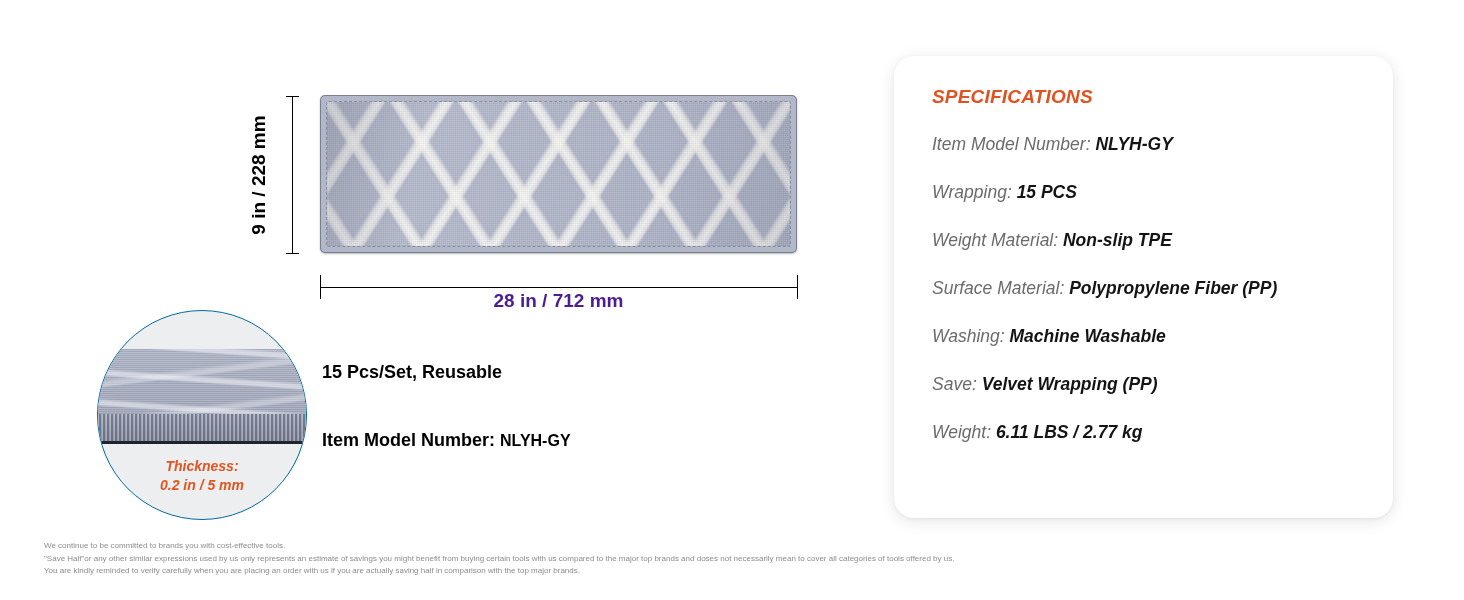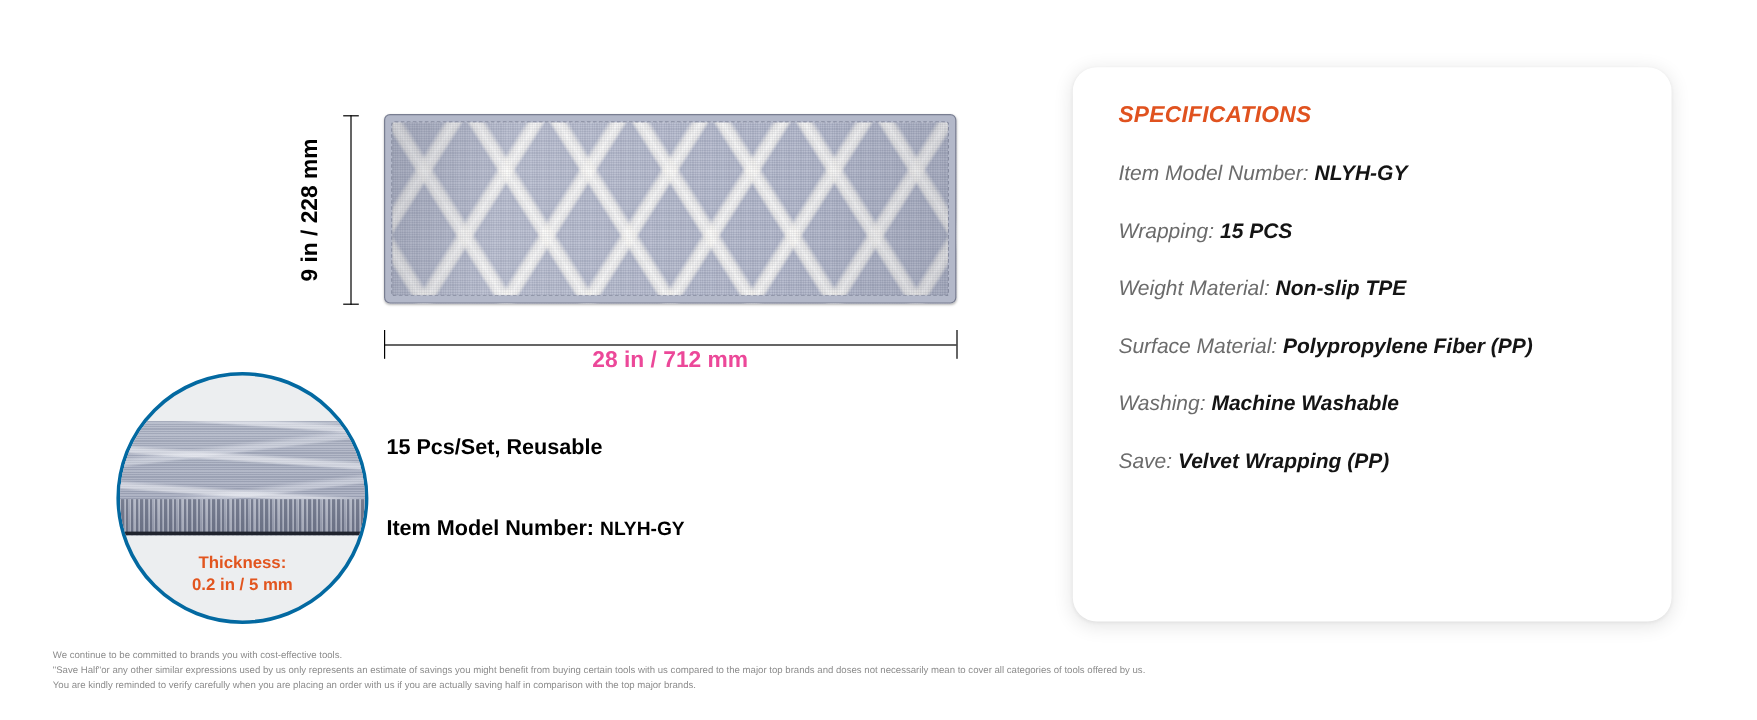--- a/index.html
+++ b/index.html
@@ -110,33 +110,34 @@
     transform-origin: 79px 79px;
     display: flex; align-items: center; justify-content: center;
     font-size: 19px; font-weight: bold; color: #000;
     white-space: nowrap;
   }
   .h-dim-label {
     position: absolute;
     left: 320px; top: 290px;
     width: 477px;
     text-align: center;
-    font-size: 19px; font-weight: bold; color: #ec4899;
+    font-size: 19px; font-weight: bold; color: #4c1d95;
   }
 
   
   .thickness-circle {
     position: absolute;
     left: 97px; top: 310px;
     width: 210px; height: 210px;
     border-radius: 50%;
-    border: 3px solid #0369a1;
+    border: 1px solid #0369a1;
     box-sizing: border-box;
     background: #eceef0;
     overflow: hidden;
+    font-style: italic;
   }
   .tc-photo {
     position: absolute;
     left: -4px; right: -4px;
     top: 38px; height: 95px;
     background-color: #a7adbe;
   }
   .tc-photo-top {
     position: absolute;
     left: 0; right: 0; top: 0; height: 66px;
@@ -266,20 +267,21 @@
 
 <div id="spec-card">
   <div class="spec-title">SPECIFICATIONS</div>
   <ul class="spec-list">
       <li class="spec-row"><span>Item Model Number: </span><span class="spec-value">NLYH-GY</span></li>
       <li class="spec-row"><span>Wrapping: </span><span class="spec-value">15 PCS</span></li>
       <li class="spec-row"><span>Weight Material: </span><span class="spec-value">Non-slip TPE</span></li>
       <li class="spec-row"><span>Surface Material: </span><span class="spec-value">Polypropylene Fiber (PP)</span></li>
       <li class="spec-row"><span>Washing: </span><span class="spec-value">Machine Washable</span></li>
       <li class="spec-row"><span>Save: </span><span class="spec-value">Velvet Wrapping (PP)</span></li>
+      <li class="spec-row"><span>Weight: </span><span class="spec-value">6.11 LBS / 2.77 kg</span></li>
     </ul>
 </div>
 
 <div id="disclaimer">
   <div>We continue to be committed to brands you with cost-effective tools.</div>
   <div>"Save Half"or any other similar expressions used by us only represents an estimate of savings you might benefit from buying certain tools with us compared to the major top brands and doses not necessarily mean to cover all categories of tools offered by us.</div>
   <div>You are kindly reminded to verify carefully when you are placing an order with us if you are actually saving half in comparison with the top major brands.</div>
 </div>
 
 </body></html>

